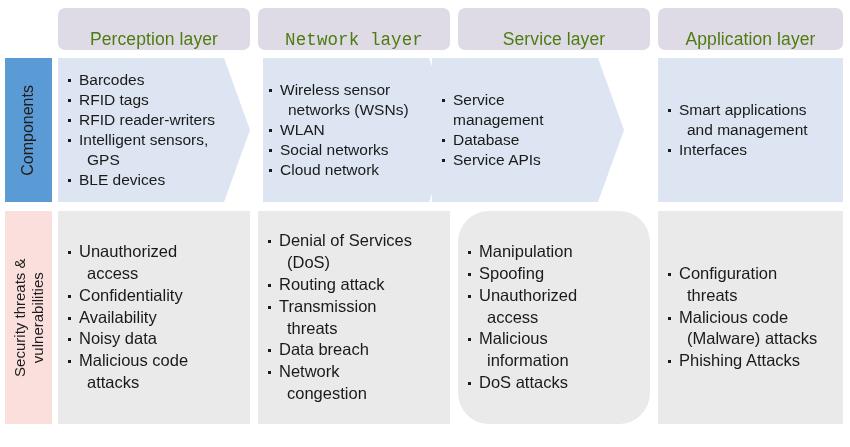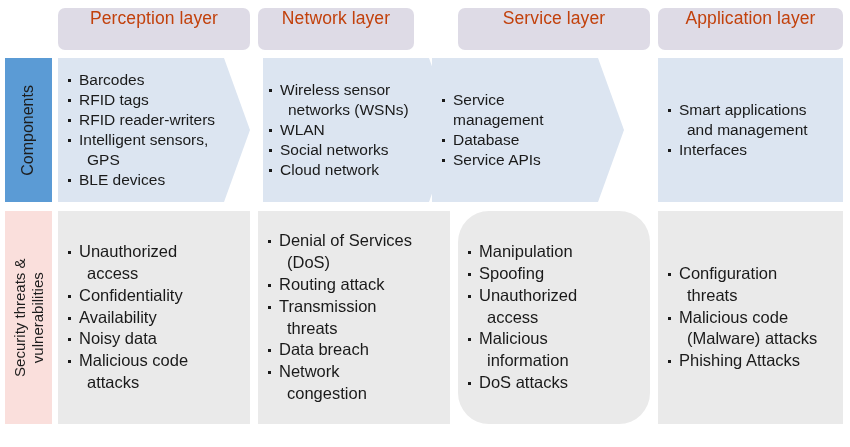--- a/index.html
+++ b/index.html
@@ -23,24 +23,24 @@
   }
 
   
   .header-box {
     position: absolute;
     top: 8px;
     height: 42px;
     background: #dedbe6;
     border-radius: 7px;
     display: flex;
-    align-items: flex-start;
+    align-items: flex-end;
     justify-content: center;
     font-size: 17.5px;
-    color: #c2410c;
+    color: #4d7c0f;
     letter-spacing: 0.1px;
   }
 
   
   .side-label {
     position: absolute;
     left: 5px;
     width: 47px;
     display: flex;
     align-items: center;
@@ -130,21 +130,21 @@
   }
 </style>
 </head>
 <body>
 
 <div id="diagram">
 
   <div class="header-box" id="hdr-0" style="left:58px; width:192px;">
     <span>Perception layer</span>
   </div>
-  <div class="header-box" id="hdr-1" style="left:258px; width:156px;">
+  <div class="header-box" id="hdr-1" style="left:258px; width:192px;font-family:Liberation Mono, monospace;">
     <span>Network layer</span>
   </div>
   <div class="header-box" id="hdr-2" style="left:458px; width:192px;">
     <span>Service layer</span>
   </div>
   <div class="header-box" id="hdr-3" style="left:658px; width:185px;">
     <span>Application layer</span>
   </div>
 
   <div class="side-label" id="side-components">

